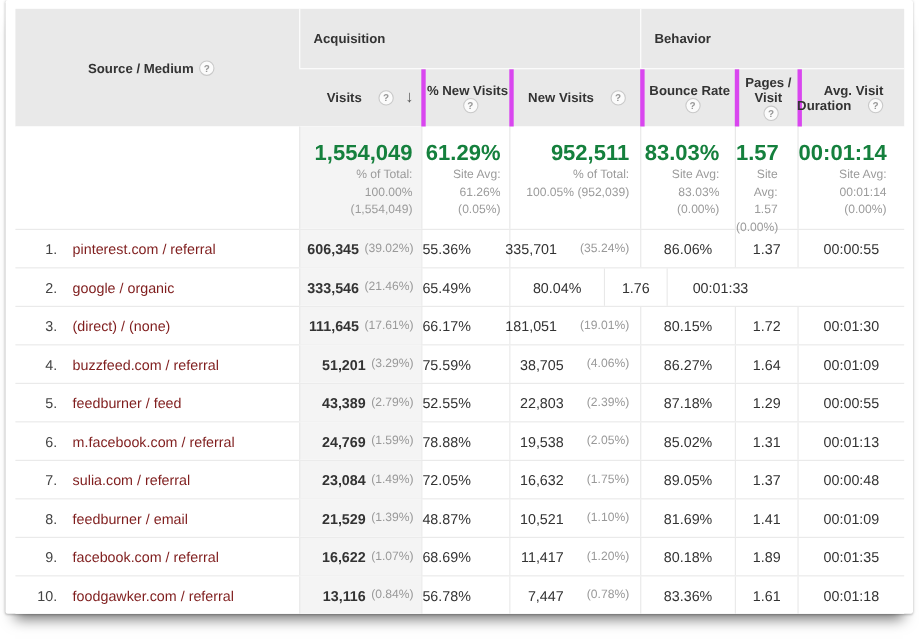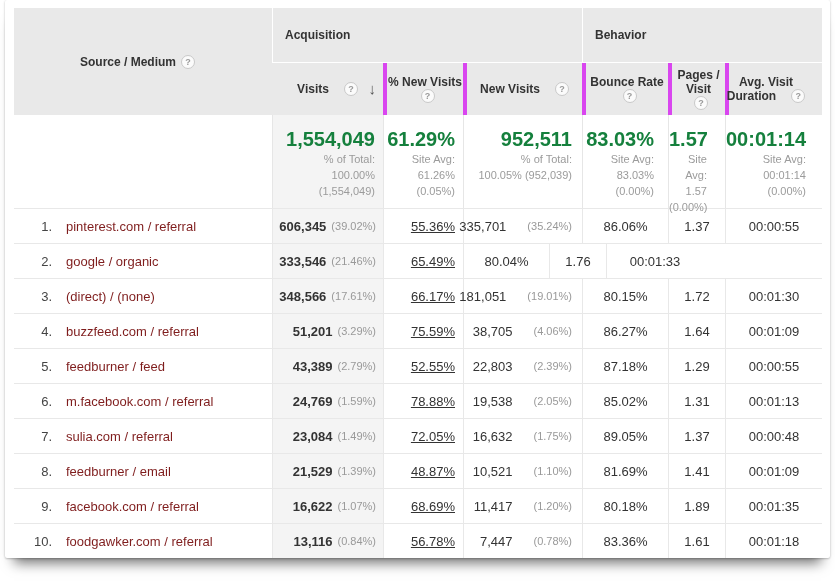--- a/index.html
+++ b/index.html
@@ -38,21 +38,21 @@
     align-items:center; justify-content:center;
     font-size:12px; font-weight:bold; color:#333; text-align:center;
     border-left:4px solid #d946ef; line-height:14px;
   }
   .col-cell:first-child { border-left:none; }
   .col-visits { width:111px; }
   .col-pctnew { width:80px; }
   .col-newv  { width:119px; }
   .col-bounce{ width:86px; }
   .col-pages { width:57px; }
-  .col-dur   { width:78px; }
+  .col-dur   { width:78px;align-items:flex-end; }
 
   .help {
     display:inline-block; width:14px; height:14px; border-radius:50%;
     background:#fbfbfb; border:1px solid #c9c9c9; color:#999;
     font-size:9px; line-height:13px; text-align:center; font-weight:bold;
     margin-left:5px; vertical-align:middle; flex:none;
   }
   .inline-label { display:flex; align-items:center;gap:10px; }
   .sort-arrow {
     position:absolute; right:7px; top:50%; transform:translateY(-50%);
@@ -80,21 +80,21 @@
   .cell {
     display:flex; align-items:center; font-size:13px; color:#333;
     border-left:1px solid #e8e8e8;
   }
   .cell:first-child { border-left:none; }
   .c-src { width:258px; }
   .rank { width:38px; text-align:right; color:#444; flex:none; }
   .src-link { margin-left:14px; color:#7f1d1d; text-decoration:none; cursor:pointer; }
   .c-visits { width:111px; background:#f4f4f4; justify-content:flex-end; padding-right:7px; }
   .c-visits .val { font-weight:bold; }
-  .c-pctnew { width:80px;  justify-content:flex-end; padding-right:8px;text-decoration:underline; }
+  .c-pctnew { width:80px;  padding-right:8px; }
   .c-newv   { width:119px; justify-content:flex-end; padding-right:10px;gap:16px; }
   .c-bounce { width:86px;  justify-content:center; }
   .c-pages  { width:57px;  justify-content:center; }
   .c-dur    { width:97px;  justify-content:center; }
   .pct { color:#999; font-size:11px; margin-left:5px; }
 </style>
 </head>
 <body>
 
 <div class="card">
@@ -242,21 +242,21 @@
       <span>00:01:33</span>
     </div>
   </div>
 
   <div class="row">
     <div class="cell c-src">
       <span class="rank">3.</span>
       <a class="src-link">(direct) / (none)</a>
     </div>
     <div class="cell c-visits">
-      <span class="val">348,566</span>
+      <span class="val">111,645</span>
       <span class="pct">(17.61%)</span>
     </div>
     <div class="cell c-pctnew">
       <span>66.17%</span>
     </div>
     <div class="cell c-newv">
       <span>181,051</span>
       <span class="pct">(19.01%)</span>
     </div>
     <div class="cell c-bounce">

